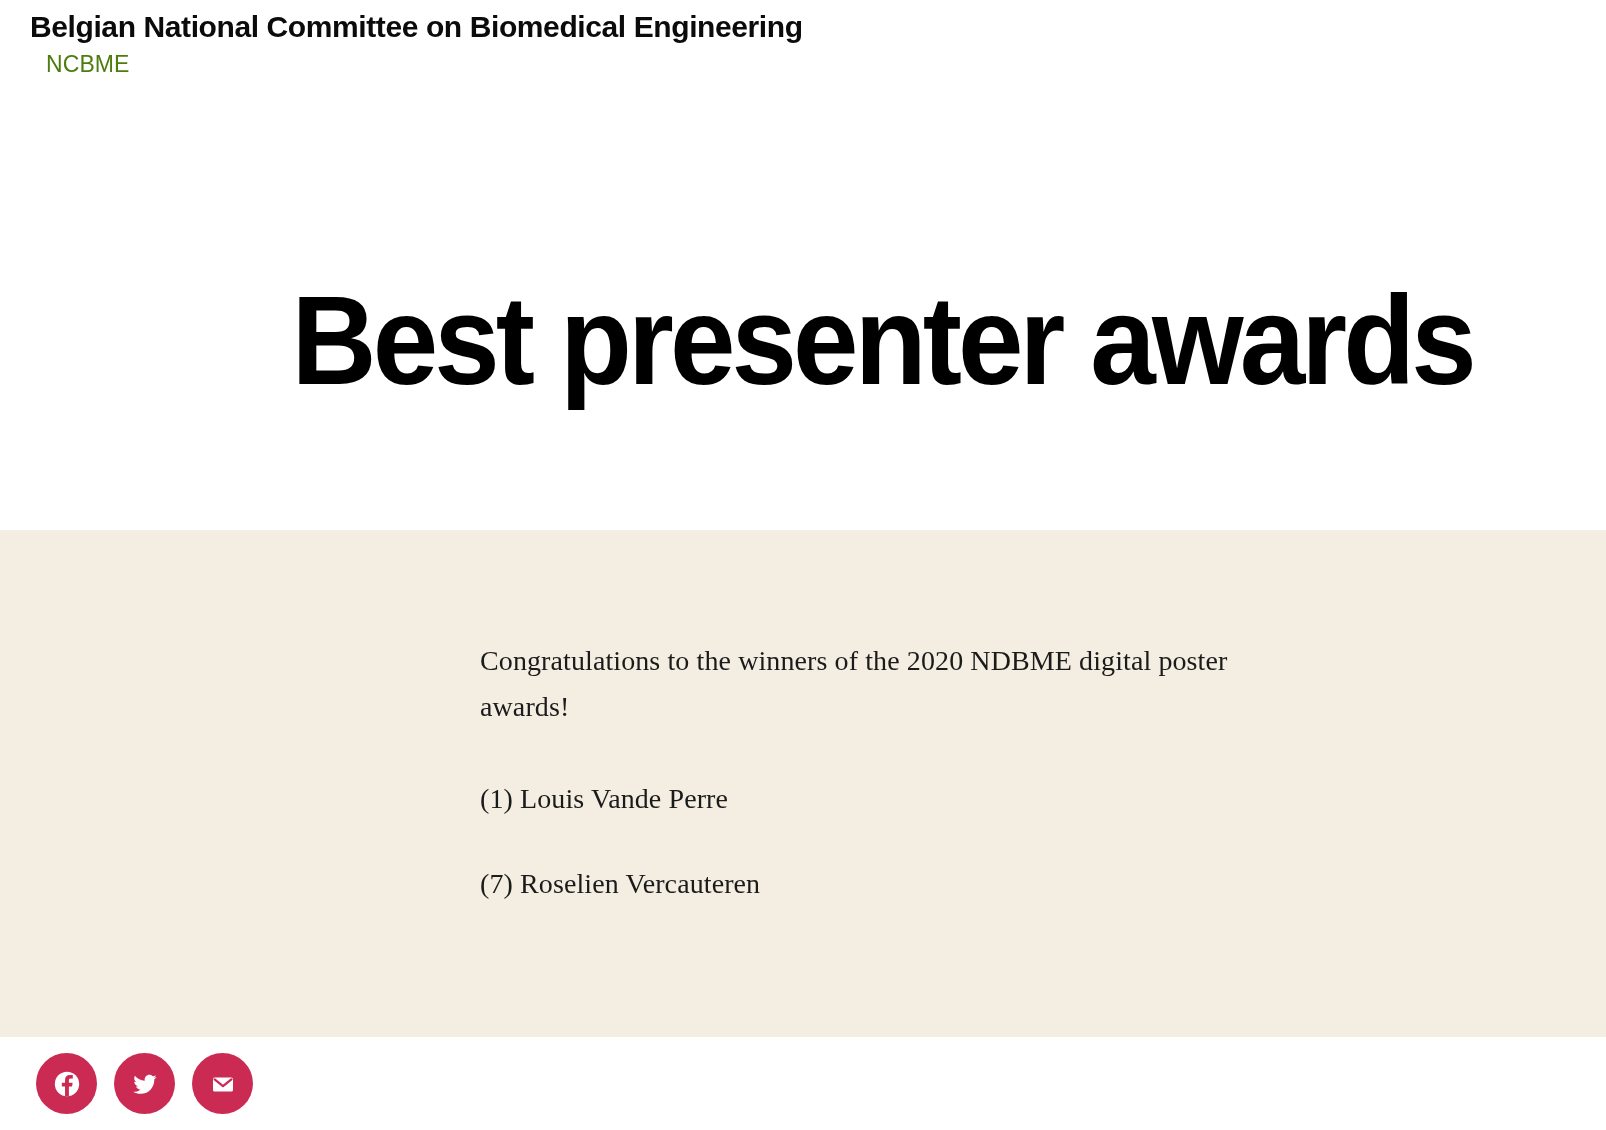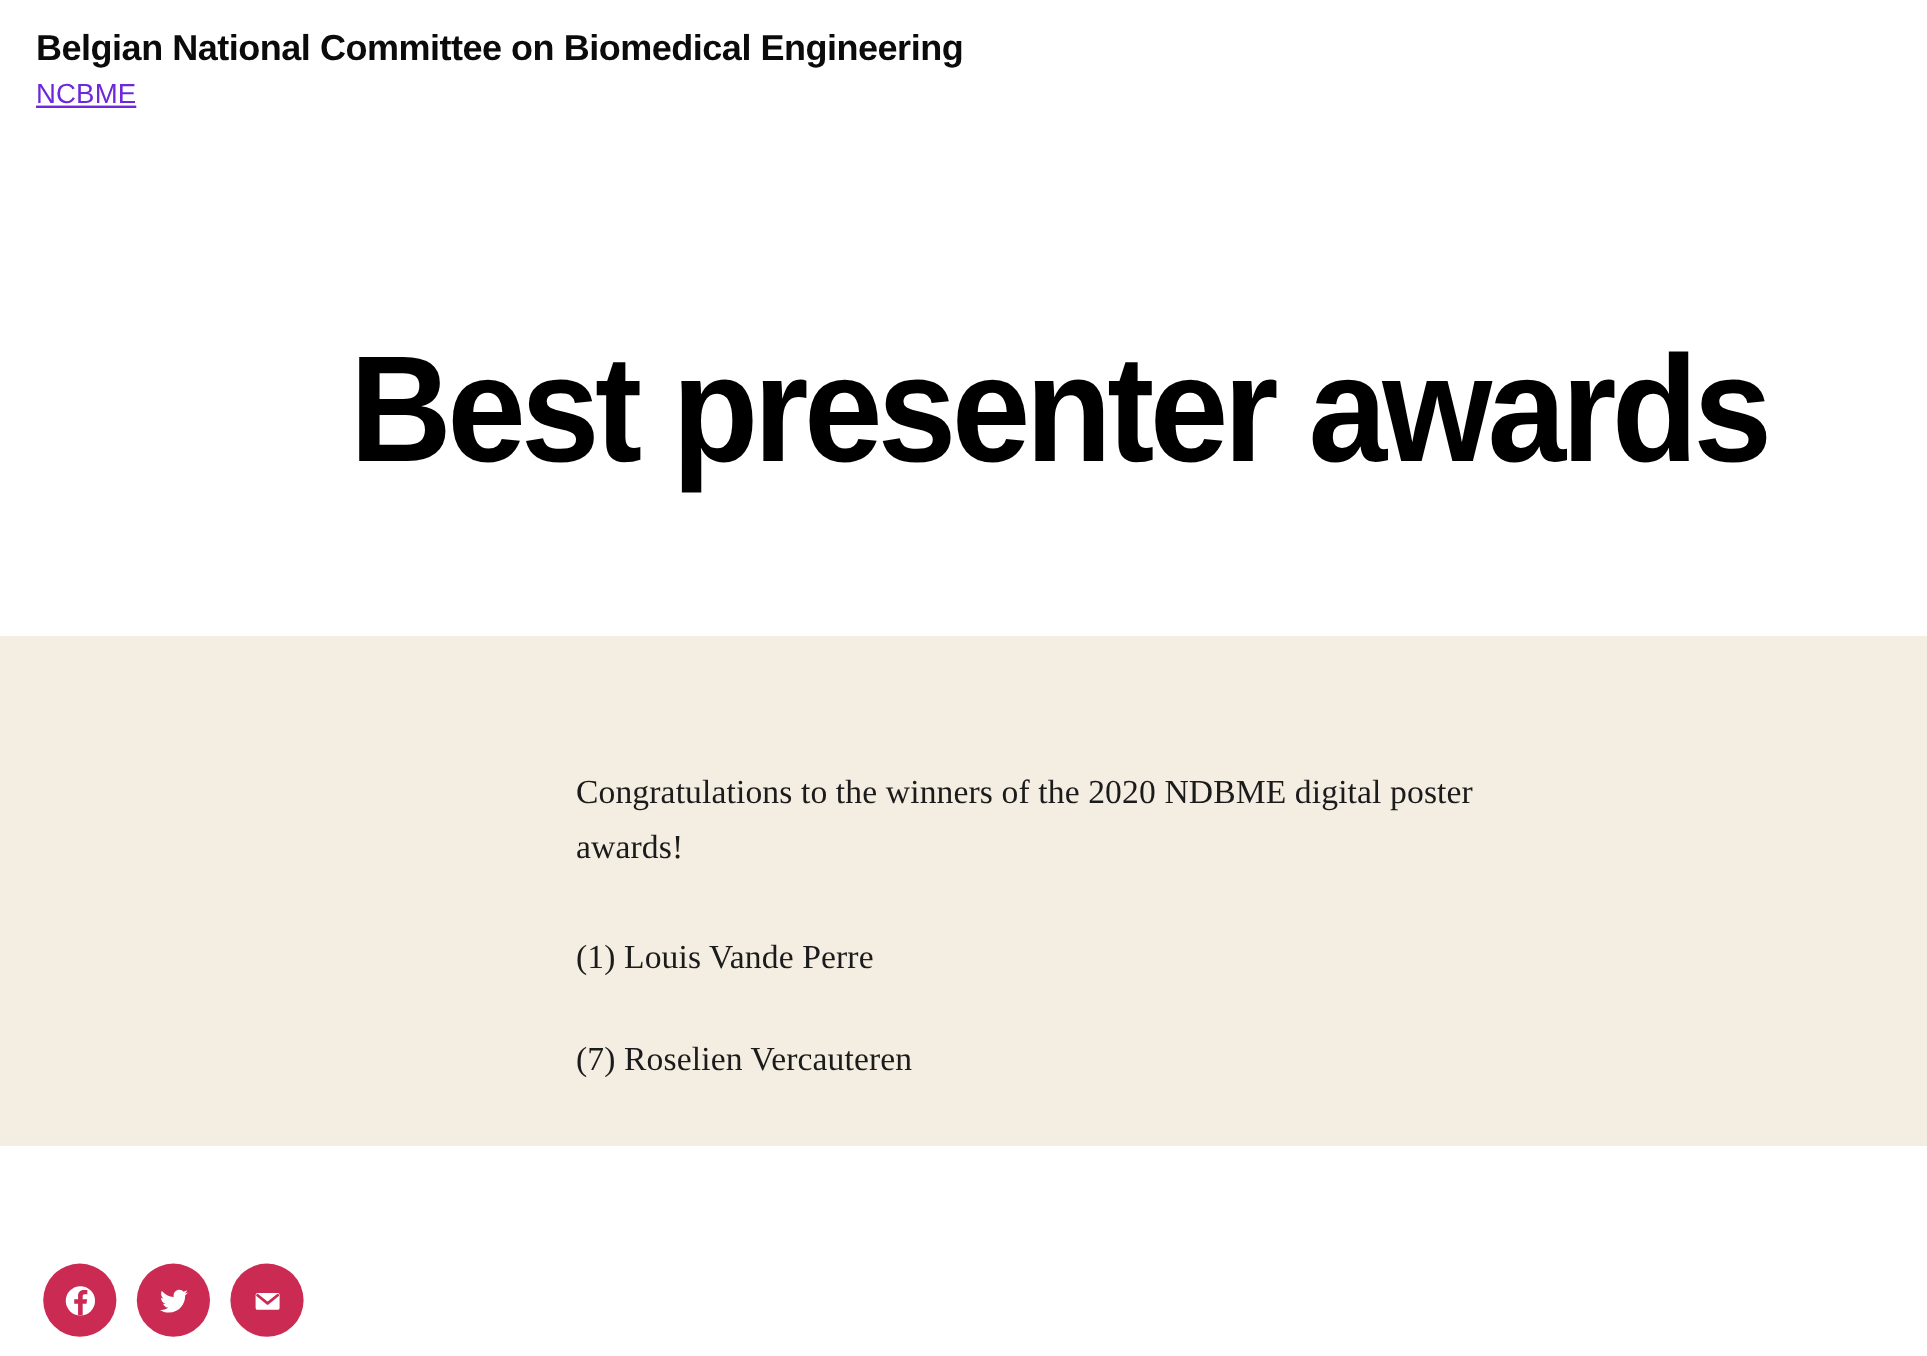--- a/index.html
+++ b/index.html
@@ -18,41 +18,40 @@
   }
 
   
   .site-header {
     position: absolute;
     top: 0;
     left: 0;
     width: 1606px;
     height: 118px;
     background: #ffffff;
-    padding: 24px 0 0 30px;
+    padding: 10px 0 0 30px;
   }
   .site-title {
     font-family: "Liberation Sans", sans-serif;
     font-size: 30px;
     font-weight: bold;
     line-height: 1.12;
     letter-spacing: -0.4px;
     color: #0b0b0b;
     margin: 0;
     white-space: nowrap;
   }
   .site-subtitle {
     font-family: "Liberation Sans", sans-serif;
     font-size: 23px;
     font-weight: normal;
     line-height: 1.2;
-    color: #6d28d9;
-    margin: 7px 0 0 0;
+    color: #4d7c0f;
+    margin: 7px 0 0 16px;
     letter-spacing: 0.1px;
-    text-decoration: underline;
   }
 
   
   .hero {
     position: absolute;
     top: 118px;
     left: 0;
     width: 1606px;
     height: 412px;
     background: #ffffff;
@@ -74,21 +73,21 @@
     transform-origin: left center;
     white-space: nowrap;
   }
 
   
   .content-section {
     position: absolute;
     top: 530px;
     left: 0;
     width: 1606px;
-    height: 425px;
+    height: 507px;
     background: #f4ede1;
   }
   .content-inner {
     position: absolute;
     left: 480px;
     top: 108px;
     width: 810px;
   }
   .body-paragraph {
     font-family: "Liberation Serif", "DejaVu Serif", serif;

